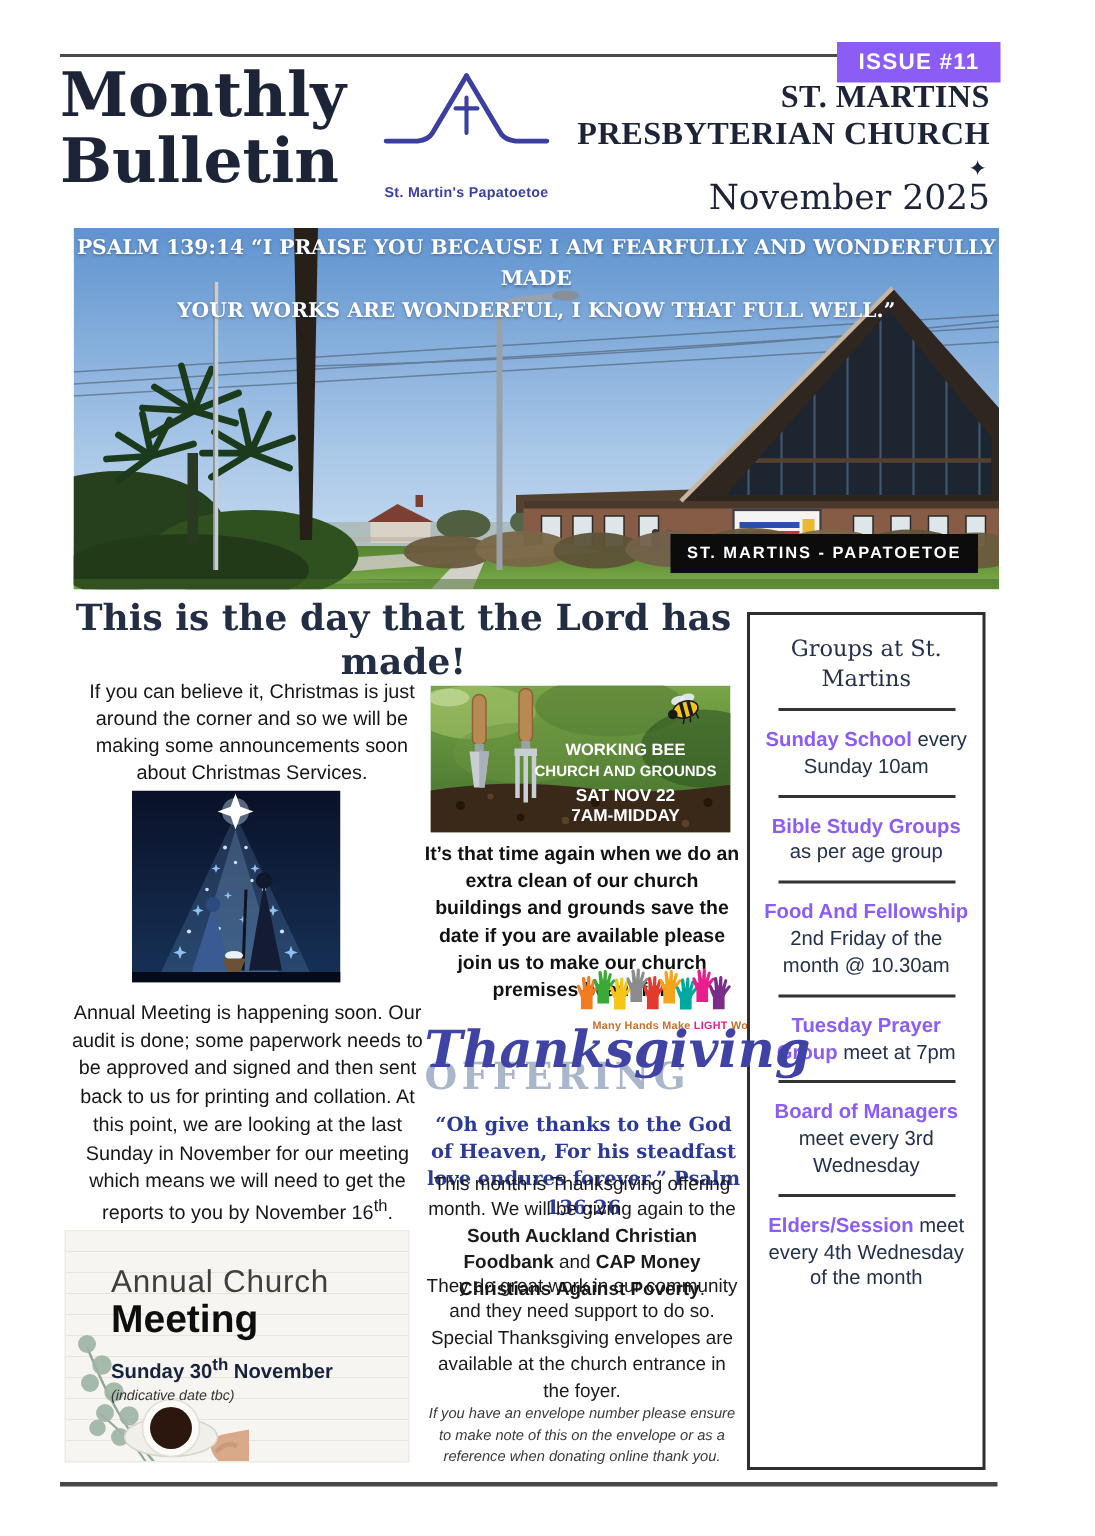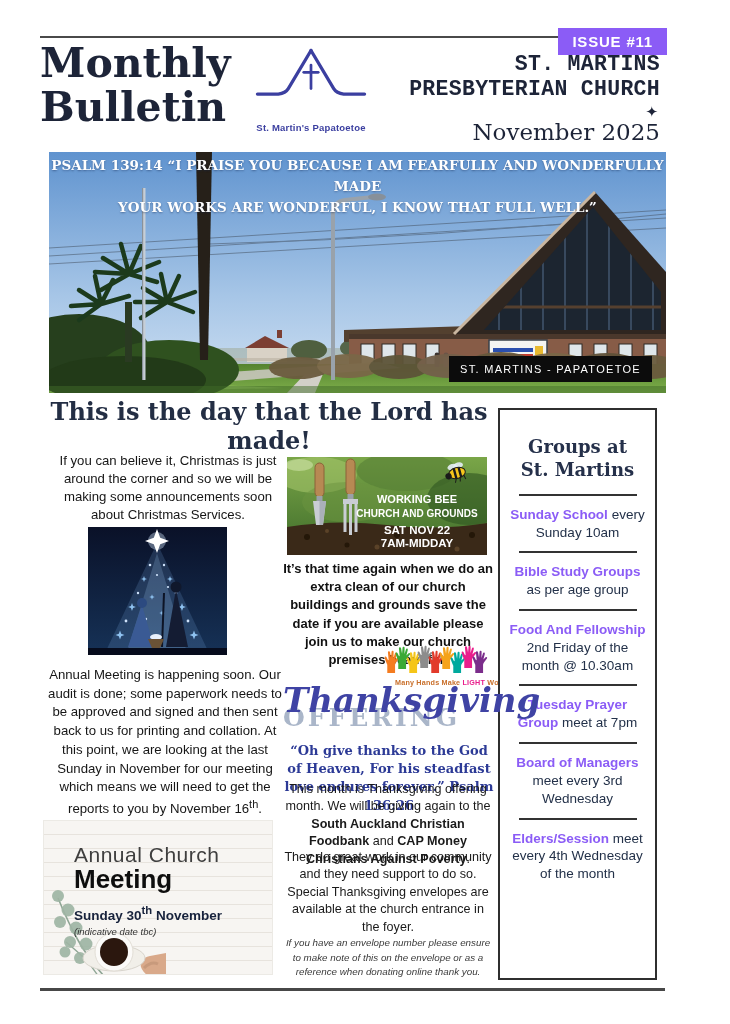--- a/index.html
+++ b/index.html
@@ -8,33 +8,33 @@
 
   
   .header-rule { position:absolute; left:40px; top:36px; width:538px; height:2px; background:#4a4a4a; }
   .issue-badge { position:absolute; top:17px; right:63px; background:#8b5cf6; color:#fff;
     font-weight:bold; font-size:15px; letter-spacing:.8px; padding:5px 14px;margin-top:11px; }
   .bulletin-title { position:absolute; left:40px; top:42px; font-family:"DejaVu Serif","Liberation Serif",serif;
     font-weight:bold; font-size:41px; line-height:1.07; color:#1d2438; }
   .logo { position:absolute; left:244px; top:46px; width:134px; text-align:center; }
   .logo-caption { color:#3b3fa0; font-weight:bold; font-size:9.5px; letter-spacing:.2px; margin-top:14px; }
   .church-block { position:absolute; top:52px; right:70px; text-align:right;
-    font-family:Liberation Mono, monospace; font-size:21.5px; font-weight:600;
+    font-family:Liberation Serif, serif; font-size:21.5px; font-weight:600;
     color:#1d2438; line-height:1.18; letter-spacing:.3px; }
   .sparkle { position:absolute; top:103px; right:72px; color:#1d2438; font-size:15px; }
   .issue-date { position:absolute; top:119px; right:70px; font-family:"DejaVu Serif","Liberation Serif",serif;
     font-size:23px; color:#1d2438; }
 
   
   .hero { position:absolute; left:49px; top:152px; width:617px; height:241px; overflow:hidden; }
   .psalm { position:absolute; top:3px; left:0; right:0; text-align:center; color:#fff;
     font-family:"DejaVu Serif","Liberation Serif",serif; font-weight:600; font-size:13.5px;
     line-height:1.55; text-shadow:0 1px 2px rgba(20,40,80,.45); }
   .location-badge { position:absolute; right:14px; bottom:11px; background:#0c0c0c; color:#fff;
-    font-size:11px; font-weight:normal; letter-spacing:1.3px; padding:7px 11px;text-align:center; }
+    font-size:11px; font-weight:bold; letter-spacing:1.3px; padding:7px 11px;text-align:center; }
 
   
   .main-heading { position:absolute; left:48px; top:397px; width:442px; text-align:center;
     font-family:"DejaVu Serif","Liberation Serif",serif; font-size:24px; font-weight:600; color:#232e44; }
 
   
   .p-center { text-align:center; color:#161616; }
   .lc-p1 { position:absolute; left:48px; top:452px; width:240px; font-size:13.2px; line-height:1.36; }
   .nativity { position:absolute; left:88px; top:527px; width:139px; height:128px; }
   .lc-p2 { position:absolute; left:42px; top:666px; width:246px; font-size:13.2px; line-height:1.42; }
@@ -69,22 +69,22 @@
     line-height:1.38; color:#1a1a1a; }
   .mid-p1 { top:781px; }
   .mid-p2 { top:849px; }
   .mid-p3 { top:884px; }
   .env-note { position:absolute; left:283px; top:936px; width:210px; text-align:center;
     font-size:9.8px; font-style:italic; color:#3a3a3a; line-height:1.5; }
 
   
   .sidebar { position:absolute; left:498px; top:408px; width:159px; height:572px;
     border:2px solid #2f2f2f; background:#fff; padding:13px 6px 0 6px; text-align:center; }
-  .sb-title { font-family:"DejaVu Serif","Liberation Serif",serif; font-size:18px; font-weight:700;
-    color:#25304a; line-height:1.3; width:120px; margin:12px auto; }
+  .sb-title { font-family:"DejaVu Serif","Liberation Serif",serif; font-size:15px; font-weight:400;
+    color:#25304a; line-height:1.3; width:120px; margin:0 auto; }
   .sb-divider { width:118px; height:2px; background:#333; margin:10px auto; }
   .sb-item { font-size:13.5px; line-height:1.32; color:#233149; padding:0 2px; }
   .sb-item b { color:#8b5cf6;text-align:right; }
 
   .bottom-rule { position:absolute; left:40px; top:988px; width:625px; height:3px; background:#474747; }
 </style>
 </head>
 <body>
 
 <div class="page">

